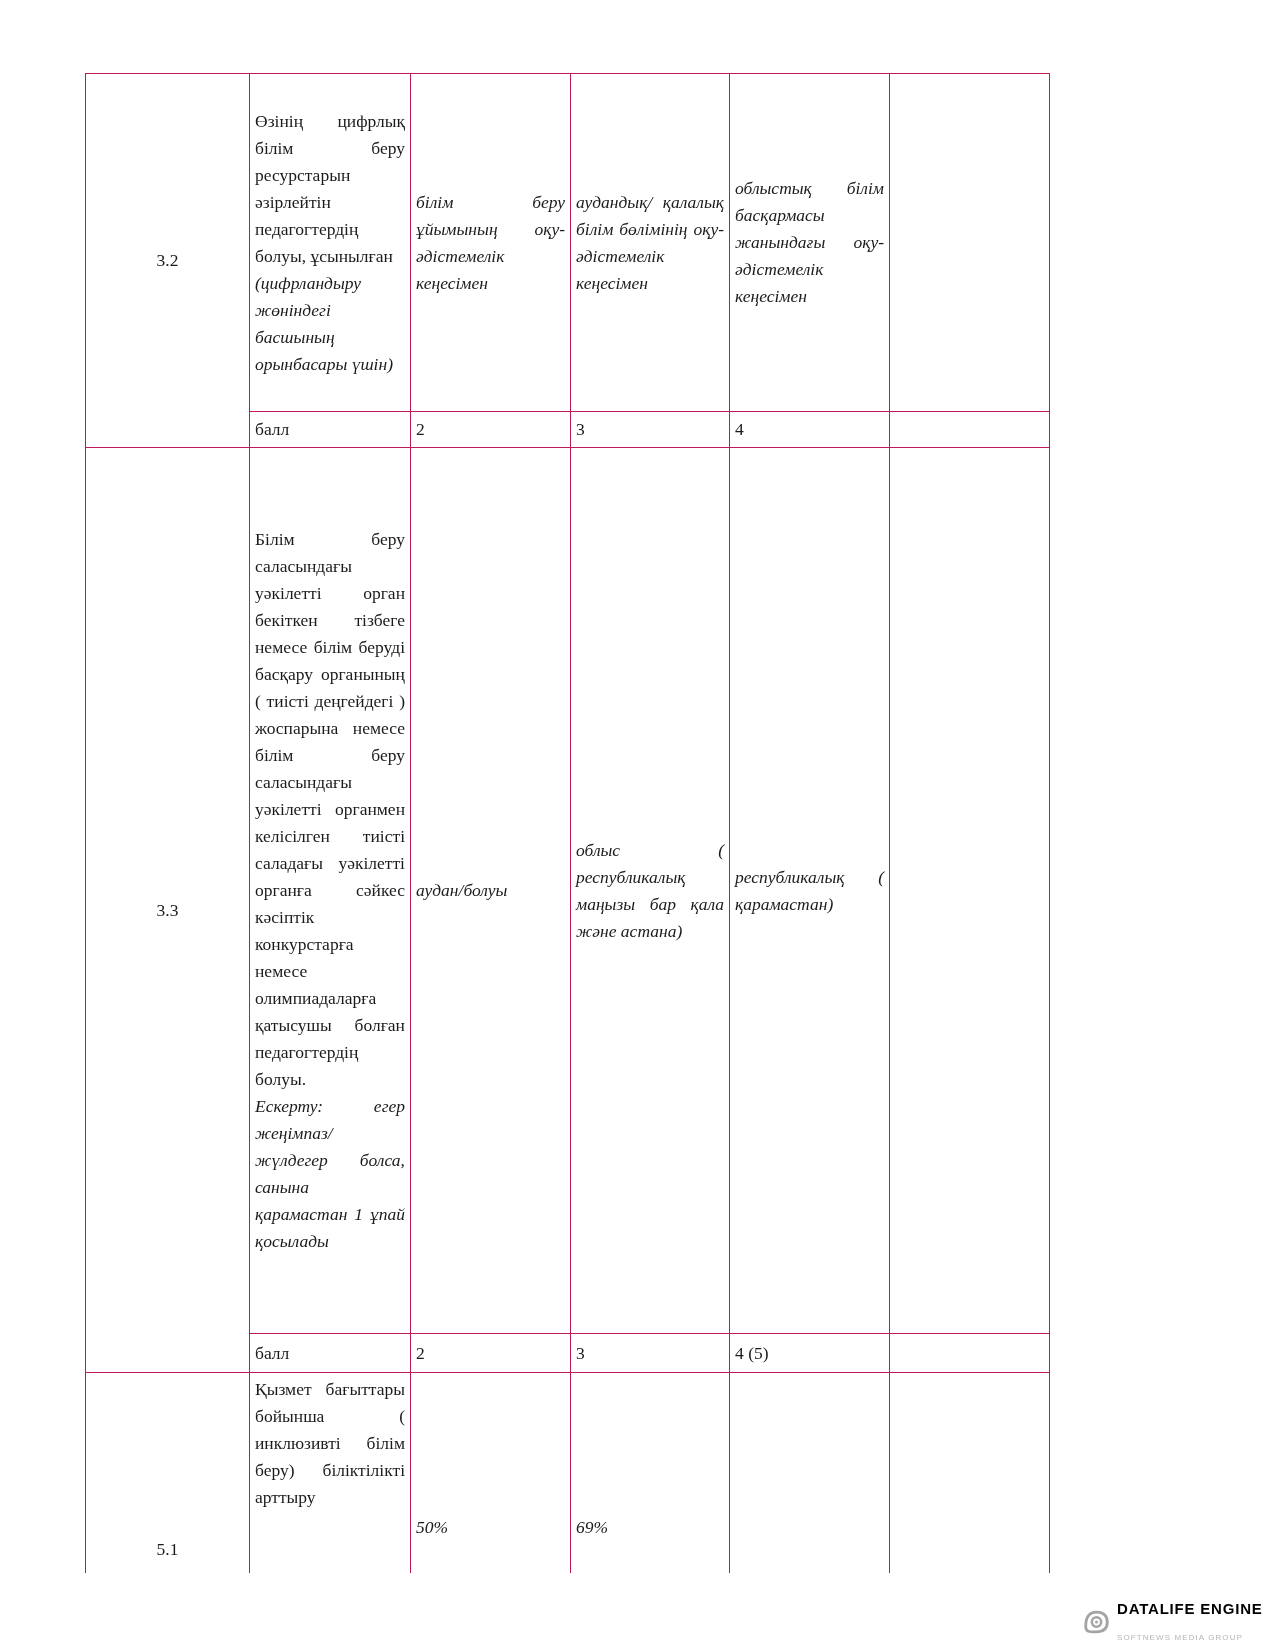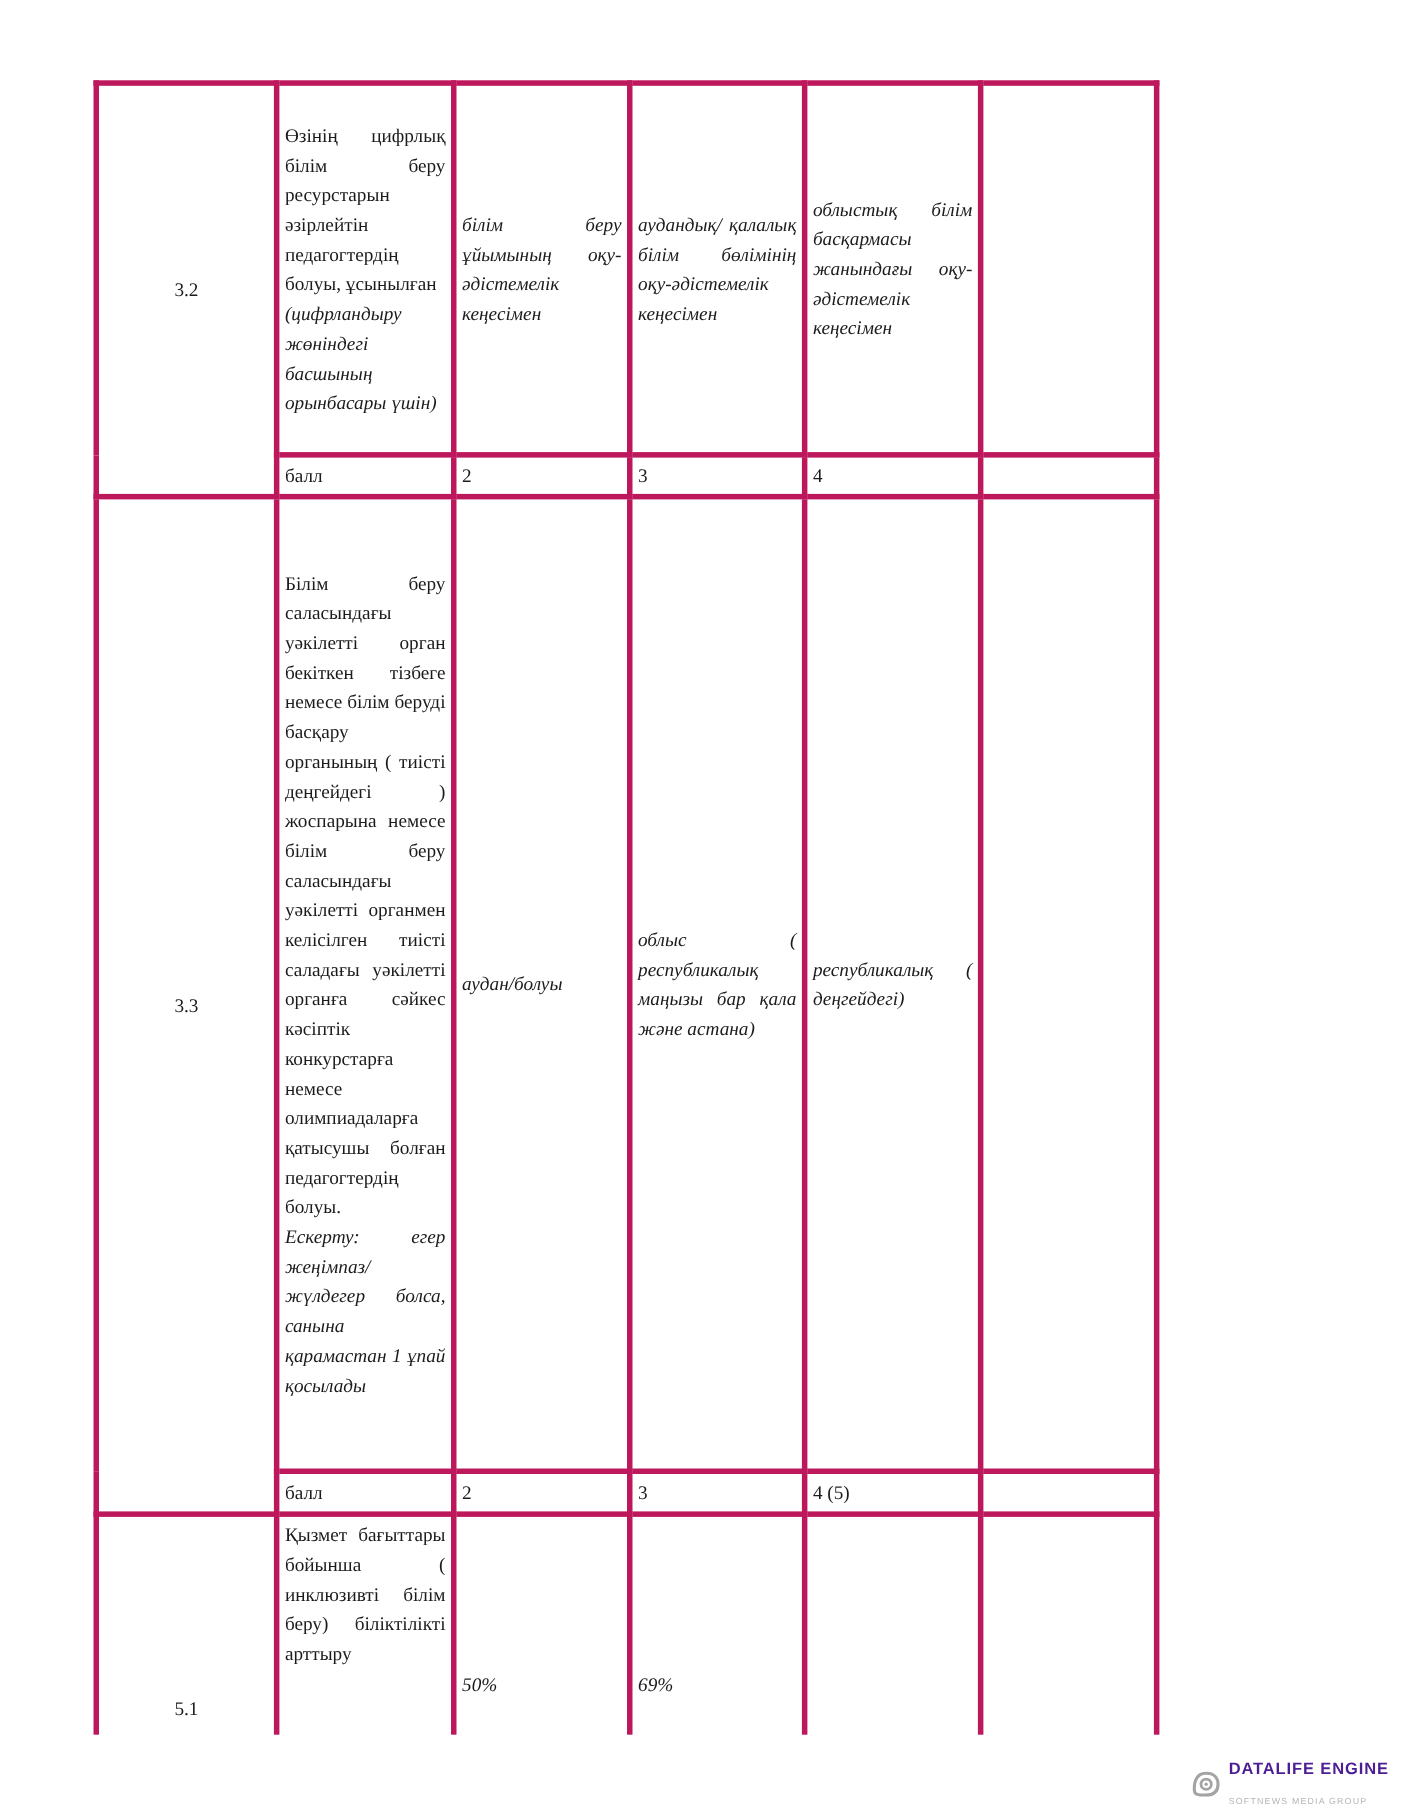--- a/index.html
+++ b/index.html
@@ -11,21 +11,21 @@
     color:#1b1b1b;
     overflow:hidden;
   }
   table.doc{
     position:absolute;left:85px;top:73px;
     width:964px;
     border-collapse:collapse;
     table-layout:fixed;
   }
   table.doc td{
-    border:5px solid #be185d;
+    border:1px solid #be185d;
     vertical-align:middle;
     padding:3px 5px;
     font-size:17.5px;
     line-height:27px;
     overflow:hidden;
     overflow-wrap:break-word;
   }
   td.num{text-align:center;padding-left:6px;}
   td.crit, td.lvl{text-align:justify;}
   .it{font-style:italic;}
@@ -37,21 +37,21 @@
   .dle-logo{
     position:absolute;left:1083px;top:1601px;
     display:flex;align-items:center;gap:7px;
     user-select:none;
   }
   .dle-icon{flex:0 0 auto;display:block;}
   .dle-text{display:flex;flex-direction:column;line-height:1;}
   .dle-title{
     font-family:"Liberation Sans", sans-serif;
     font-weight:700;font-size:15px;letter-spacing:0.8px;
-    color:#4c1d95;white-space:nowrap;
+    color:#000000;white-space:nowrap;
   }
   .dle-sub{
     font-family:"Liberation Sans", sans-serif;
     font-size:8px;letter-spacing:1.1px;
     color:#b5b5b5;margin-top:18px;white-space:nowrap;
   }
 </style>
 </head>
 <body>
 
@@ -111,21 +111,21 @@
           <span>Білім беру саласындағы уәкілетті орган бекіткен тізбеге немесе білім беруді басқару органының ( тиісті деңгейдегі ) жоспарына немесе білім беру саласындағы уәкілетті органмен келісілген тиісті саладағы уәкілетті органға сәйкес кәсіптік конкурстарға немесе олимпиадаларға қатысушы болған педагогтердің болуы.</span>
           <span class="note">Ескерту: егер жеңімпаз/ жүлдегер болса, санына қарамастан 1 ұпай қосылады</span>
         </td>
         <td class="lvl it">
           <span>аудан/болуы</span>
         </td>
         <td class="lvl it">
           <span>облыс ( республикалық маңызы бар қала және астана)</span>
         </td>
         <td class="lvl it">
-          <span>республикалық ( деңгейдегі)</span>
+          <span>республикалық ( қарамастан)</span>
         </td>
         <td class="empty"></td>
       </tr>
       <tr style="height:39px">
         <td>
           <span>балл</span>
         </td>
         <td>
           <span>2</span>
         </td>

